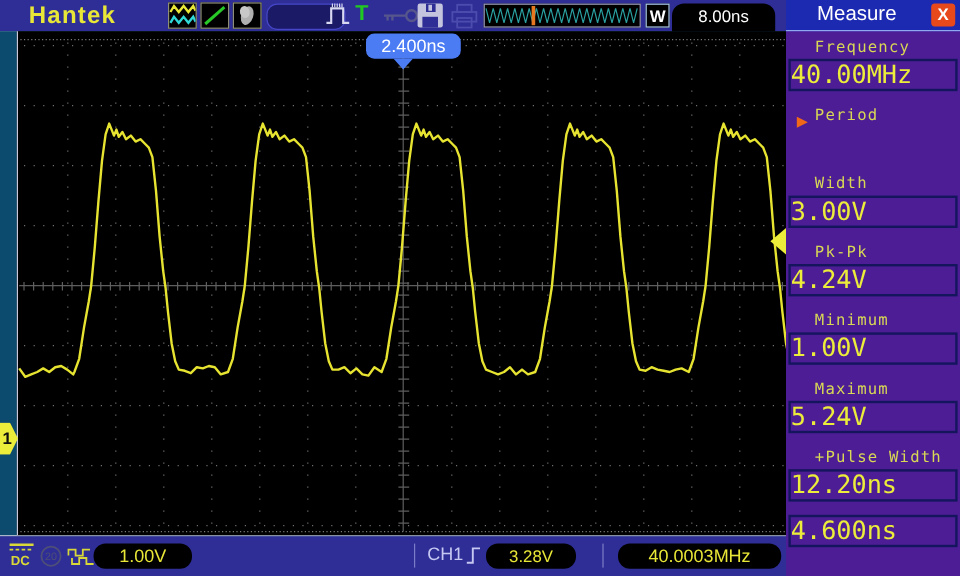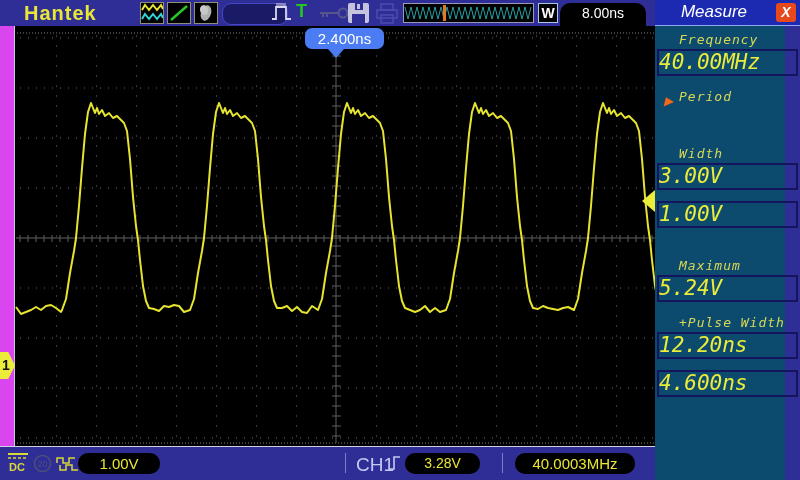--- a/index.html
+++ b/index.html
@@ -12,44 +12,44 @@
   #topbar{position:absolute;left:0;top:0;width:655px;height:26px;background:#2e2e96;border-bottom:1px solid #d0d0e0;}
   #brand{position:absolute;left:24px;top:2px;font-size:20px;font-weight:bold;color:#e8e636;letter-spacing:1px;}
   .tool{position:absolute;top:2px;width:24px;height:22px;background:#000;border:1px solid #8f8f77;box-sizing:border-box;}
   #notes-field{position:absolute;left:222px;top:3px;width:64px;height:20px;background:#1a1a66;border:1px solid #4646c8;border-radius:9px;}
   .baricon{position:absolute;top:2px;}
   #preview{position:absolute;left:403px;top:3px;width:131px;height:20px;background:#000;border:1px solid #9a9ab8;box-sizing:border-box;}
   #wbadge{position:absolute;left:538px;top:3px;width:20px;height:20px;background:#000;border:1px solid #a8c8e8;box-sizing:border-box;color:#fff;font-weight:bold;font-size:14px;text-align:center;line-height:18px;}
   .pill{position:absolute;background:#000;border-radius:10px;text-align:center;font-size:14px;}
   #tb-pill{left:560px;top:3px;width:86px;height:32px;color:#fff;line-height:20px;}
   
-  #plot{position:absolute;left:0;top:26px;width:655px;height:421px;background:#d946ef;border-bottom:1px solid #d0d0e0;box-sizing:border-box;}
+  #plot{position:absolute;left:0;top:26px;width:655px;height:421px;background:#0c4a6e;border-bottom:1px solid #d0d0e0;box-sizing:border-box;}
   #grat{position:absolute;left:14px;top:0;width:641px;height:420px;background:#000;border-left:1px solid #c8c8dc;box-sizing:border-box;}
   #scope-svg{position:absolute;left:0;top:0;}
   #trig-tag{position:absolute;left:290px;top:2px;width:79px;height:21px;background:#4b7cf4;border-radius:7px;color:#fff;font-size:15px;text-align:center;line-height:21px;}
   #trig-tag-ptr{position:absolute;left:313px;top:23px;width:0;height:0;border-left:8px solid transparent;border-right:8px solid transparent;border-top:9px solid #4b7cf4;}
   #ch-marker{position:absolute;left:0;top:326px;width:15px;height:27px;background:#ecec3a;clip-path:polygon(0 0,55% 0,100% 50%,55% 100%,0 100%);color:#101010;font-weight:bold;font-size:14px;line-height:27px;padding-left:2px;box-sizing:border-box;}
   
-  #sidebar{position:absolute;left:655px;top:0;width:130px;height:480px;background:#0c4a6e;font-style:italic;}
+  #sidebar{position:absolute;left:655px;top:0;width:145px;height:480px;background:#4c1d95;}
   #side-head{position:absolute;left:0;top:0;width:145px;height:26px;background:#1c2ab2;border-bottom:1px solid #8fa8f0;box-sizing:border-box;}
   #side-title{position:absolute;left:0;top:2px;width:118px;text-align:center;color:#fff;font-size:17px;}
   #side-close{position:absolute;right:4px;top:3px;width:20px;height:19px;background:#e8491c;border-radius:3px;color:#fff;font-weight:bold;font-size:14px;text-align:center;line-height:19px;}
   #meas-list{position:absolute;left:0;top:27px;width:145px;}
   .meas-item{position:relative;height:52px;}
   .meas-label{position:relative;margin:5px 12px 0 24px;height:14px;color:#d8d855;font-family:"DejaVu Sans Mono",monospace;font-size:13px;letter-spacing:1px;white-space:nowrap;}
   .meas-sel{position:absolute;left:9px;top:5px;color:#f06818;font-size:12px;}
   .meas-box{position:relative;margin:3px 2px 0 2px;height:27px;border:2px solid #15155e;box-sizing:border-box;color:#ecec3a;font-family:"DejaVu Sans Mono",monospace;font-size:21px;line-height:23px;white-space:nowrap;}
   #modify-btn{position:absolute;left:14px;top:452px;width:117px;height:22px;border:1px solid #9ab0f8;border-radius:7px;color:#c2d2ff;font-family:"DejaVu Sans Mono",monospace;font-size:15px;letter-spacing:3px;text-align:center;line-height:22px;background:transparent;margin-top:42px;}
   
   #bottombar{position:absolute;left:0;top:447px;width:655px;height:33px;background:#2e2e96;}
   .vsep{position:absolute;top:6px;width:1px;height:20px;background:#7c7cc8;}
   #vpd-pill{left:78px;top:6px;width:82px;height:21px;color:#e8e636;line-height:21px;font-size:15px;}
   #tlv-pill{left:405px;top:6px;width:75px;height:21px;color:#e8e636;line-height:21px;font-size:14px;}
-  #cnt-pill{left:515px;top:6px;width:120px;height:21px;color:#e8e636;line-height:21px;font-size:15px;}
-  #ch-label{position:absolute;left:356px;top:7px;color:#c6c8f2;font-size:19px;}
+  #cnt-pill{left:515px;top:6px;width:136px;height:21px;color:#e8e636;line-height:21px;font-size:15px;}
+  #ch-label{position:absolute;left:356px;top:7px;color:#c6c8f2;font-size:15px;}
 </style>
 </head>
 <body>
 
 <div id="screen">
 
   <div id="topbar">
     <div id="brand">Hantek</div>
 
     <div class="tool" style="left:140px">
@@ -130,20 +130,25 @@
         </div>
         <div class="meas-item">
           <span class="meas-sel">▶</span>
           <div class="meas-label">Period</div>
         </div>
         <div class="meas-item">
           <div class="meas-label">Width</div>
           <div class="meas-box">3.00V</div>
         </div>
         <div class="meas-item">
+          <div class="meas-label">Pk-Pk</div>
+          <div class="meas-box">4.24V</div>
+        </div>
+        <div class="meas-item">
+          <div class="meas-label">Minimum</div>
           <div class="meas-box">1.00V</div>
         </div>
         <div class="meas-item">
           <div class="meas-label">Maximum</div>
           <div class="meas-box">5.24V</div>
         </div>
         <div class="meas-item">
           <div class="meas-label">+Pulse Width</div>
           <div class="meas-box">12.20ns</div>
         </div>

